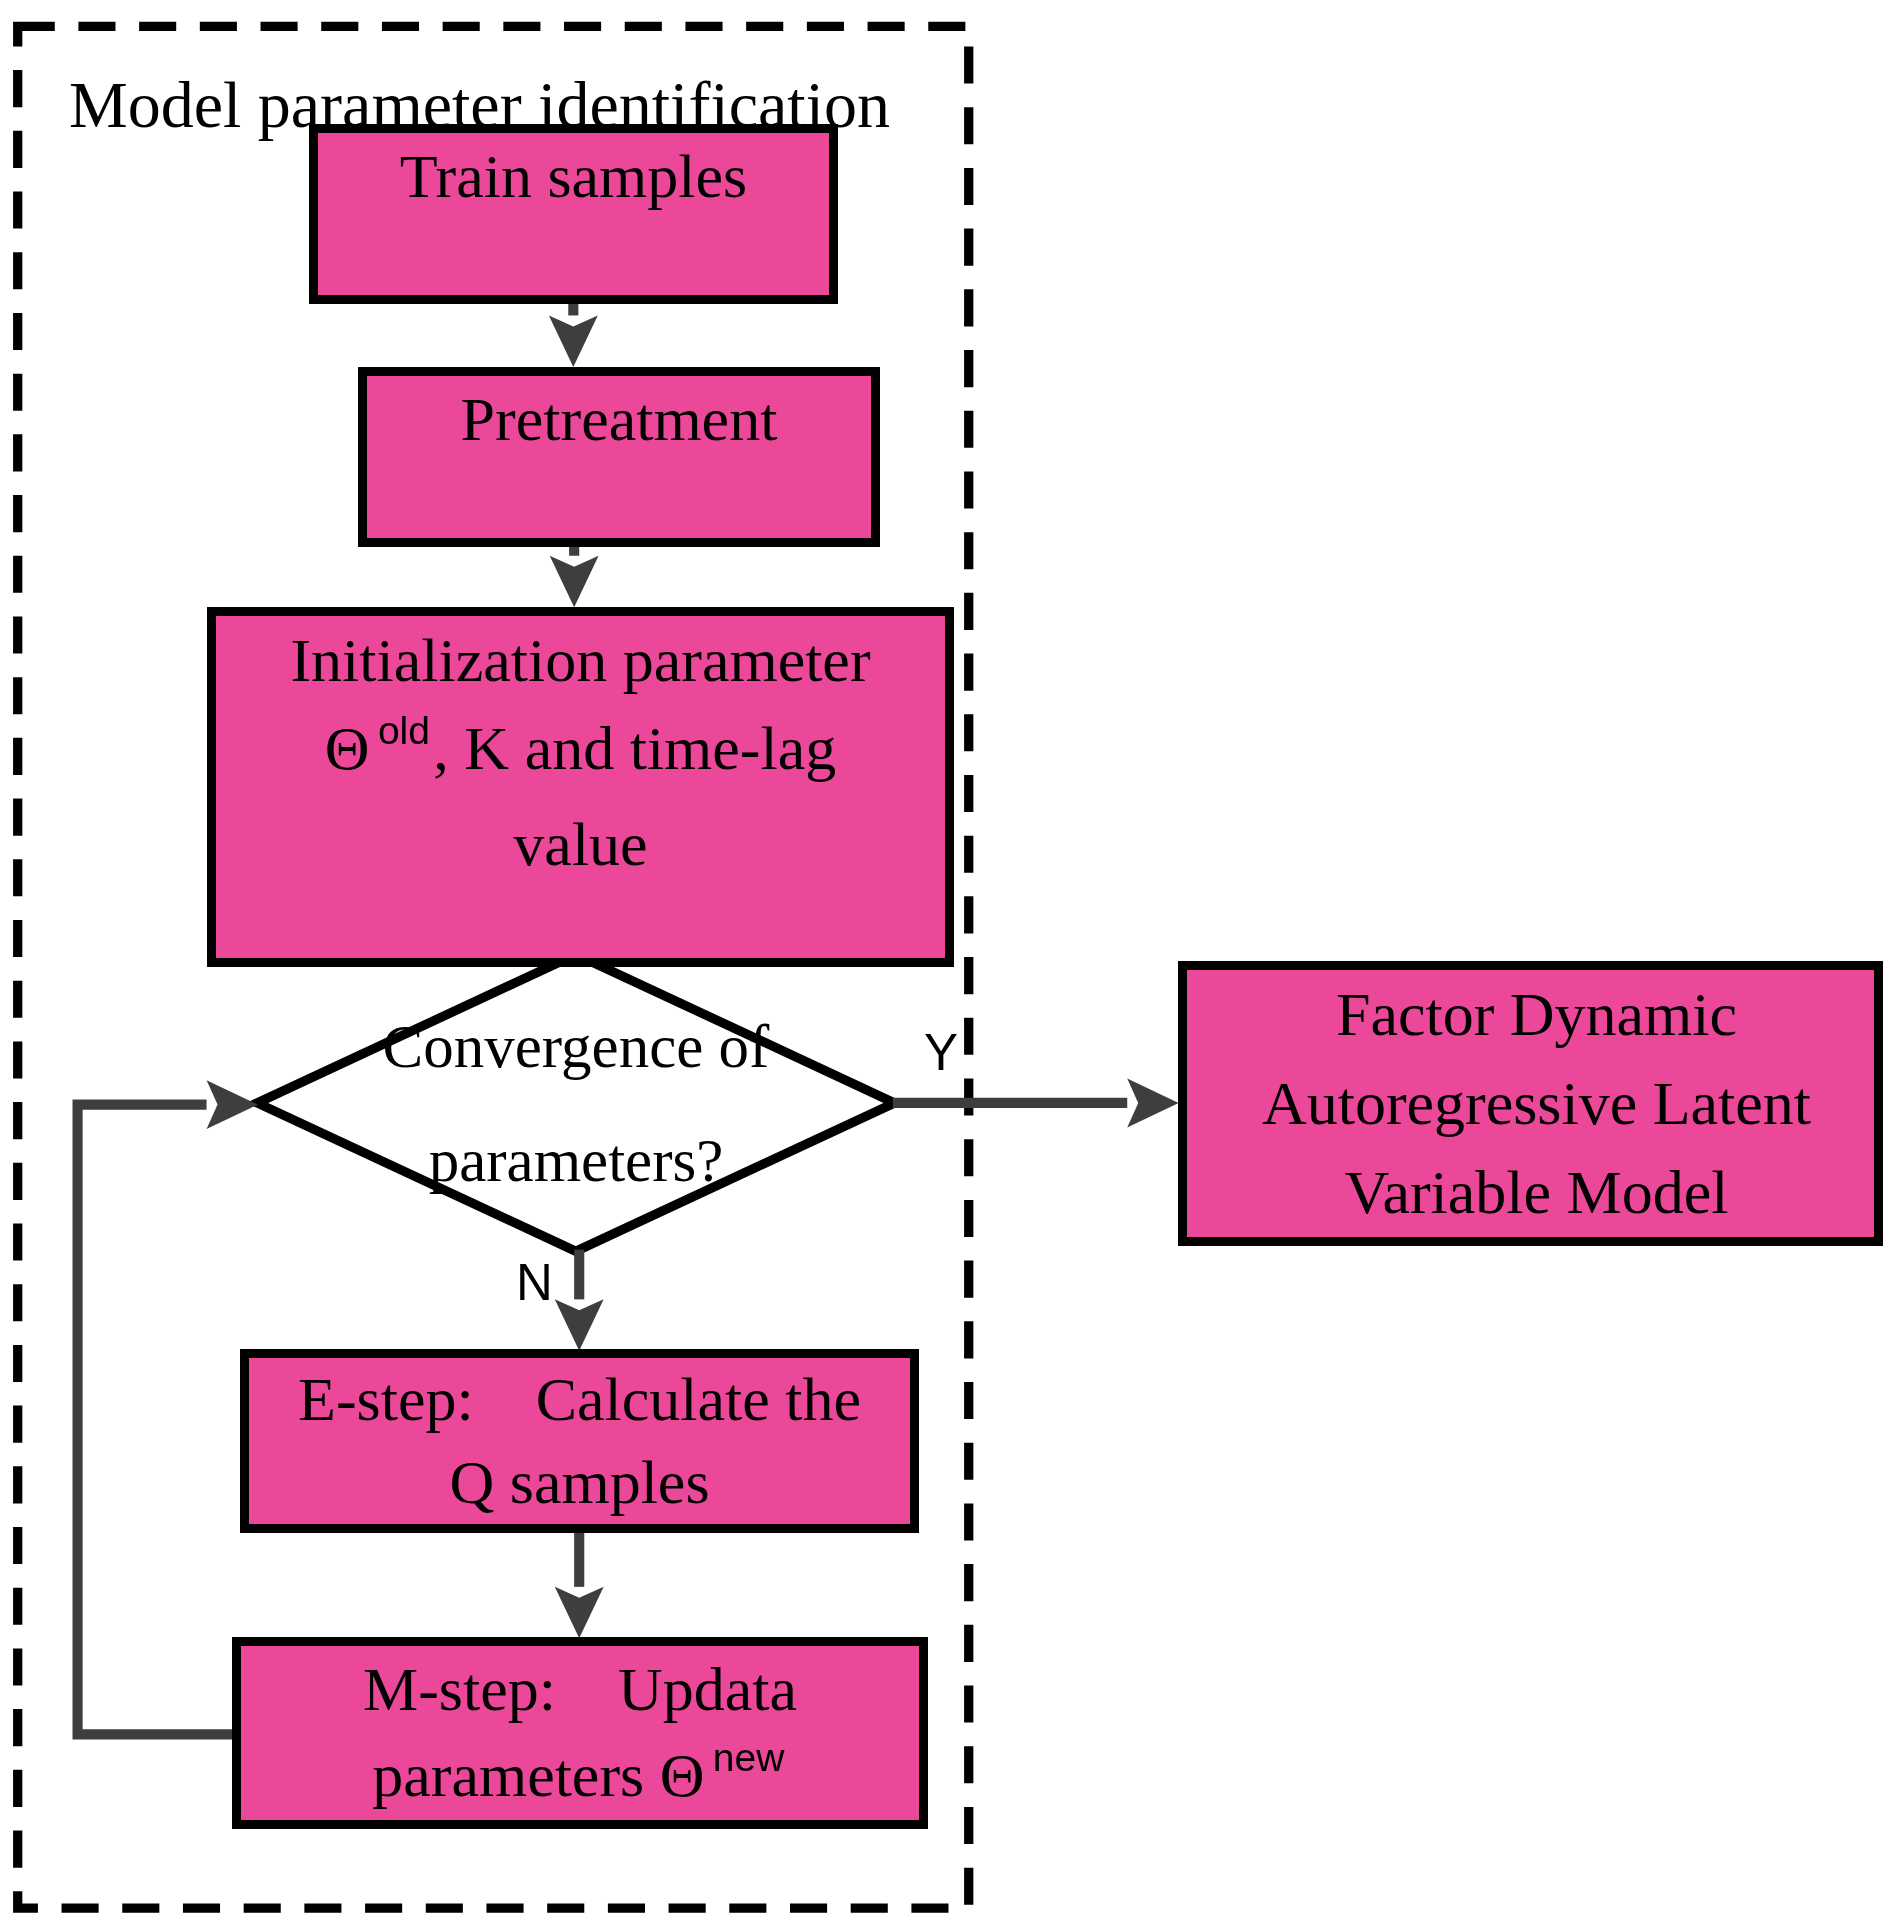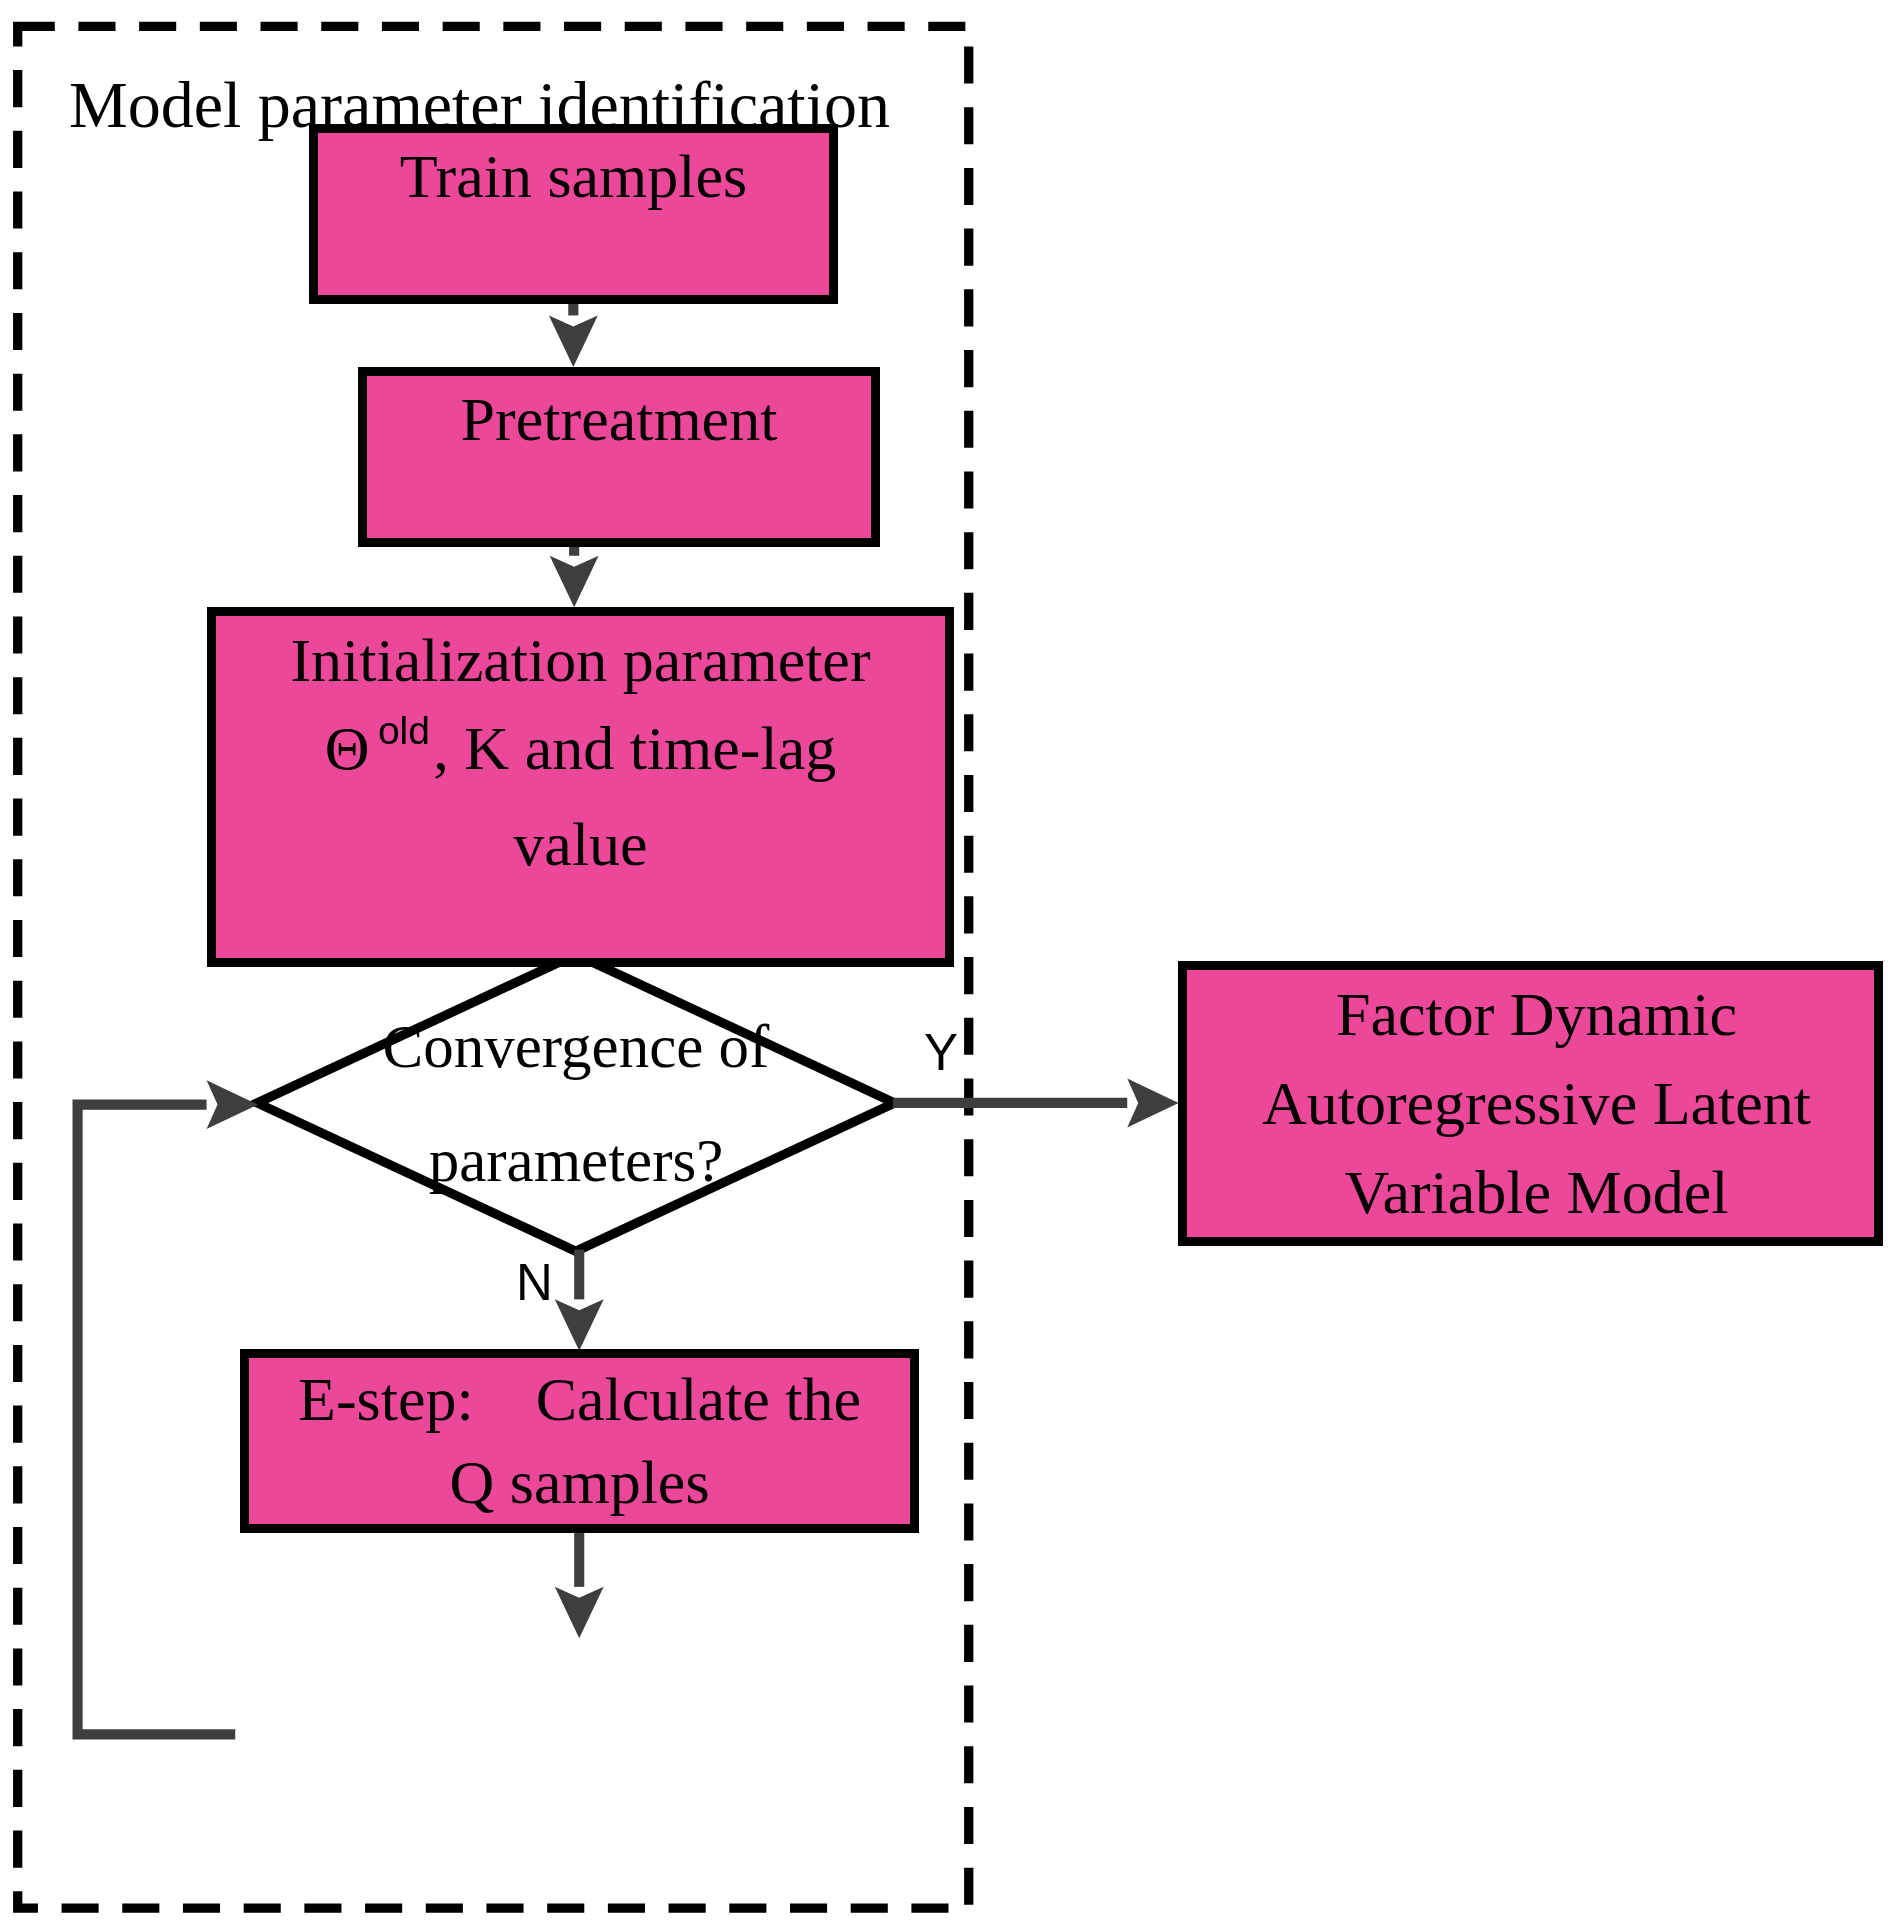--- a/index.html
+++ b/index.html
@@ -133,15 +133,21 @@
     <div class="nowrap">Factor Dynamic</div>
     <div class="nowrap">Autoregressive Latent</div>
     <div class="nowrap">Variable Model</div>
   </div>
 
   <div class="box" id="estep-box">
     <div class="nowrap">E-step: Calculate the</div>
     <div class="nowrap">Q samples</div>
   </div>
 
+  <div class="box" id="mstep-box">
+    <div class="nowrap">M-step: Updata</div>
+    <div class="nowrap">
+      <span>parameters </span><span>Θ</span><span class="sup">new</span>
+    </div>
+  </div>
 
 </div>
 
 
 </body></html>

